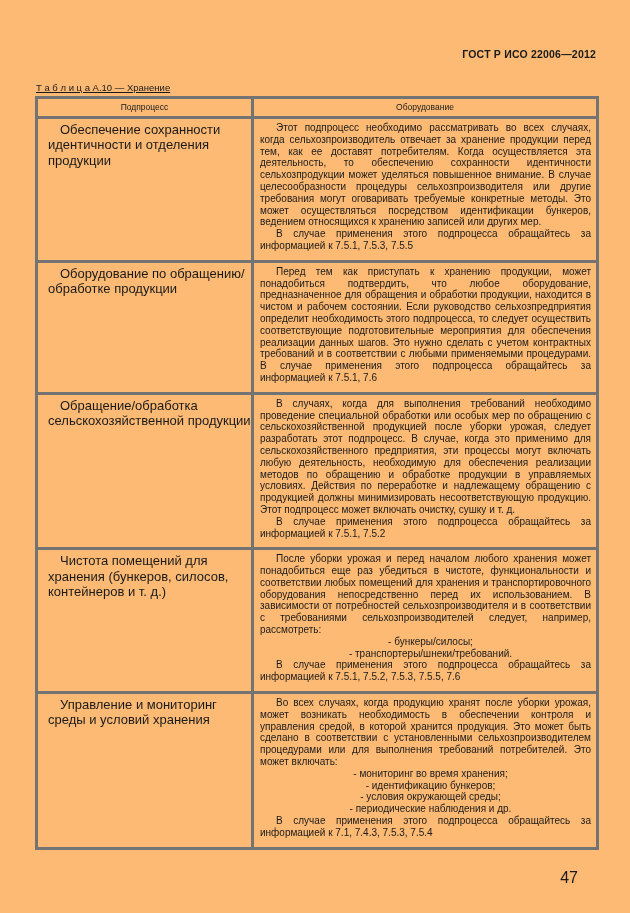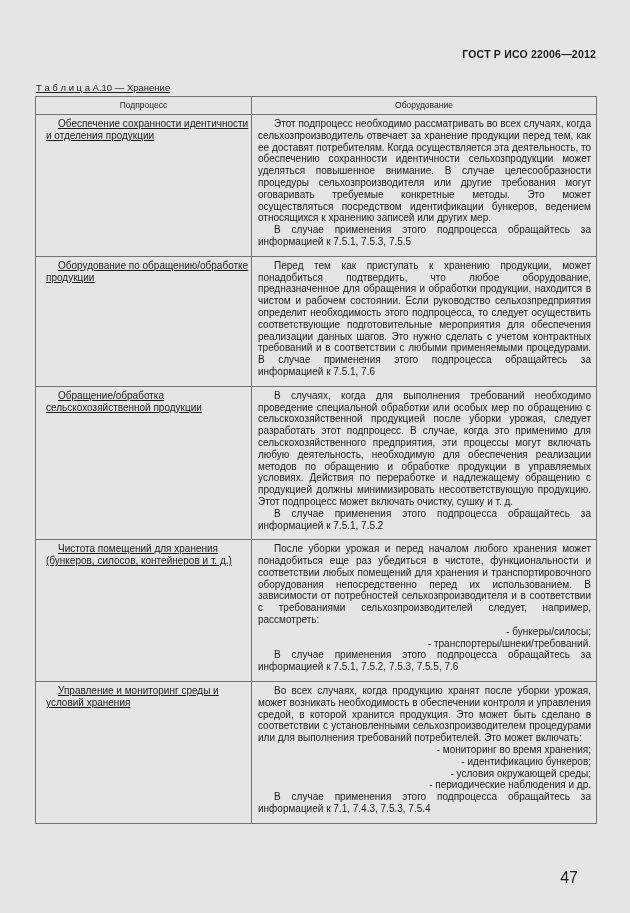--- a/index.html
+++ b/index.html
@@ -8,21 +8,21 @@
     width: 630px;
     height: 913px;
     position: relative;
     font-family: "Liberation Sans", sans-serif;
     color: #1a1a1a;
     overflow: hidden;
   }
   .page {
     position: absolute;
     inset: 0;
-    background: #e5e5e5;
+    background: #fdba74;
   }
   .doc-header {
     position: absolute;
     top: 48px;
     right: 34px;
     font-size: 10.5px;
     font-weight: bold;
     letter-spacing: 0.2px;
   }
   .table-caption {
@@ -34,51 +34,50 @@
   }
   table.doc-table {
     position: absolute;
     top: 96px;
     left: 35px;
     width: 561px;
     border-collapse: collapse;
     table-layout: fixed;
   }
   .doc-table th, .doc-table td {
-    border: 1px solid #737373;
+    border: 3px solid #737373;
     vertical-align: top;
   }
   .doc-table th {
     font-size: 8.5px;
     font-weight: normal;
     text-align: center;
     padding: 3px 4px 4px 4px;
   }
   td.subprocess-cell {
     padding: 3px 0 8px 10px;
-    font-size: 10px;
-    text-decoration: underline;
+    font-size: 13px;
   }
   td.recommendations-cell {
     padding: 3px 5px 8px 6px;
     font-size: 10px;
   }
   p.sub-text {
     line-height: 1.18;
     text-indent: 12px;
   }
   p.para {
     line-height: 1.18;
     text-align: justify;
     text-indent: 16px;
   }
   p.list-item {
     line-height: 1.18;
     padding-left: 10px;
-    text-align: right;
+    text-align: center;
   }
   .page-number {
     position: absolute;
     bottom: 26px;
     right: 52px;
     font-size: 16px;
   }
 </style>
 </head>
 <body>

